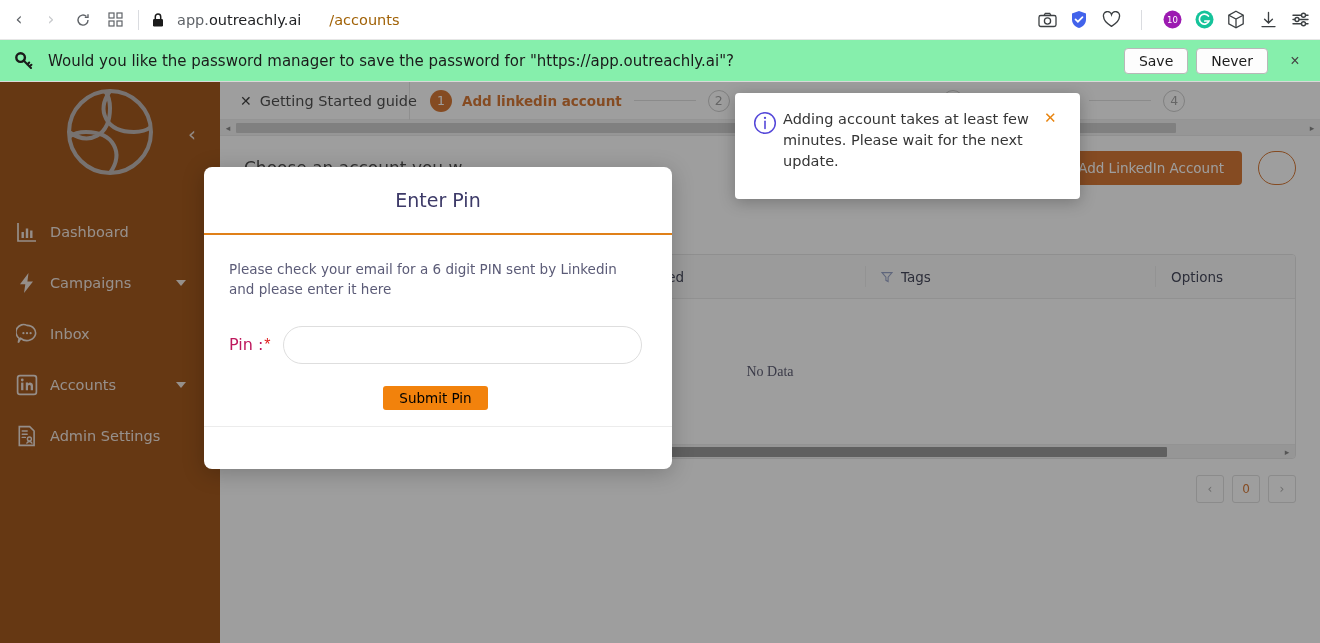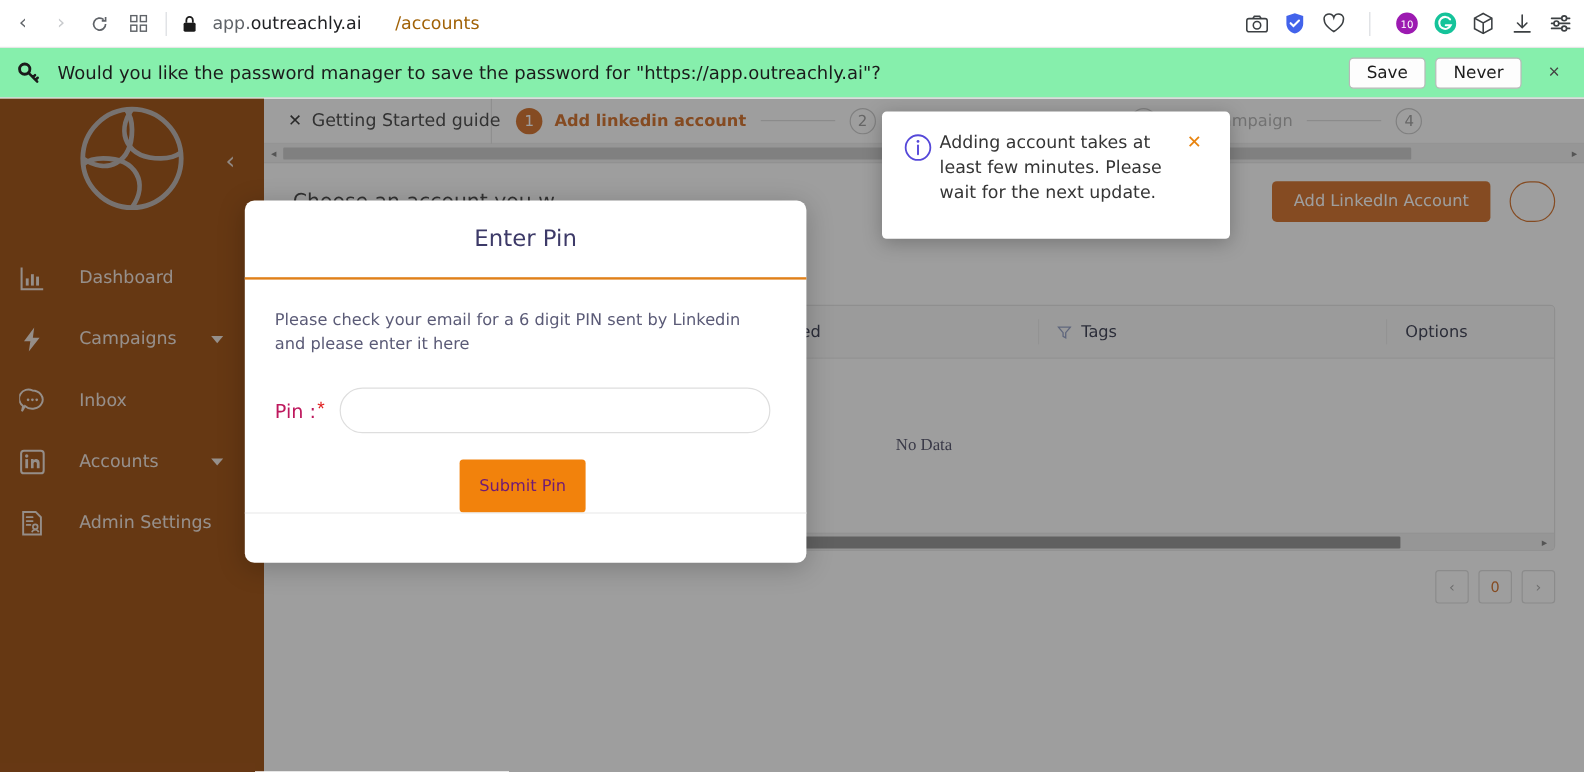--- a/index.html
+++ b/index.html
@@ -75,21 +75,21 @@
     position: absolute; right: 24px; top: 42px; color: #e7d9cf;
     font-size: 20px; cursor: pointer; line-height: 1;
     font-family: "DejaVu Sans", sans-serif;
   }
   .nav { margin-top: 24px; }
   .nav-item {
     height: 51px; display: flex; align-items: center; padding-left: 16px;
     color: #f0e3da; cursor: pointer;
   }
   .nav-ico { width: 34px; display: flex; align-items: center; justify-content: flex-start; flex: 0 0 34px; }
-  .nav-label { font-size: 14.5px; color: #f1e5dd; font-family: "DejaVu Sans", sans-serif; margin-left: 16px; }
+  .nav-label { font-size: 14.5px; color: #f1e5dd; font-family: "DejaVu Sans", sans-serif; }
   .nav-caret {
     margin-left: auto; margin-right: 34px; width: 0; height: 0;
     border-left: 5px solid transparent; border-right: 5px solid transparent;
     border-top: 6px solid #f1e5dd;
   }
 
   
   .main { position: absolute; top: 0; left: 220px; width: 1100px; height: 561px; background: #fff; }
 
   .gs-row {
@@ -193,29 +193,29 @@
   .pin-row { display: flex; align-items: center; margin-top: 26px; }
   .pin-label { font-size: 16px; color: #be185d; font-family: "DejaVu Sans", sans-serif; white-space: nowrap; }
   .req { color: #e02020; margin-left: 1px; }
   .pin-input {
     margin-left: 12px; flex: 1; height: 38px; border: 1px solid #dedede;
     border-radius: 19px; padding: 0 18px; font-size: 14px; outline: none;
     font-family: "DejaVu Sans", sans-serif; color: #333; background: #fff;
   }
   .submit-wrap { display: flex; justify-content: center; margin-top: 22px; }
   .btn-submit {
-    background: #f2820c; color: #701a75; border: none; border-radius: 3px;
-    height: 44px; padding: 0 16px; font-size: 13.5px; cursor: pointer;
+    background: #f2820c; color: #000000; border: none; border-radius: 3px;
+    height: 24px; padding: 0 16px; font-size: 13.5px; cursor: pointer;
     font-family: "DejaVu Sans", sans-serif;
     text-align: right;
   }
   .modal-foot { height: 43px; border-top: 1px solid #ececec; }
 
   .toast {
-    position: absolute; left: 955px; top: 93px; width: 290px; min-height: 106px;
+    position: absolute; left: 955px; top: 93px; width: 345px; min-height: 106px;
     background: #fff; border-radius: 4px; z-index: 60;
     box-shadow: 0 3px 16px rgba(0,0,0,0.25); display: flex; padding: 16px 14px 16px 18px;
   }
   .toast-ico { flex: 0 0 30px; display: flex; align-items: flex-start; padding-top: 2px; }
   .toast-msg {
     flex: 1; font-size: 14.5px; color: #353535; line-height: 1.45;
     font-family: "DejaVu Sans", sans-serif; padding-right: 8px;
   }
   .toast-close {
     flex: 0 0 22px; color: #e8840f; font-size: 15px; cursor: pointer;

